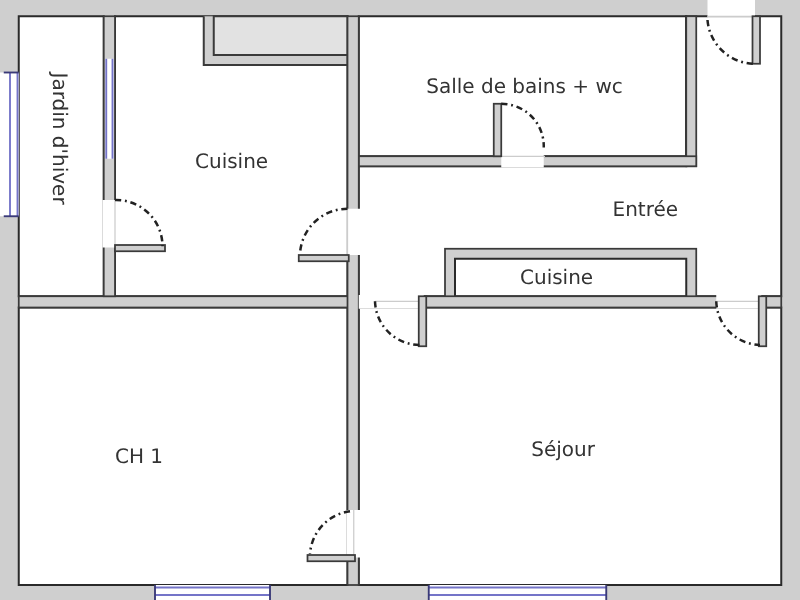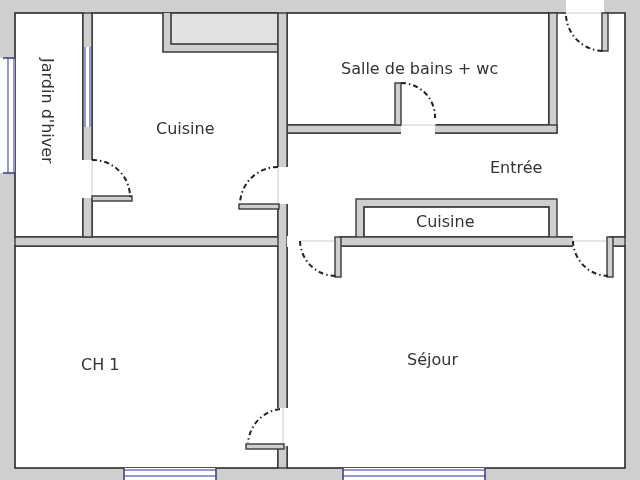--- a/index.html
+++ b/index.html
@@ -114,15 +114,15 @@
       <line class="win-tick" x1="343" y1="468" x2="343" y2="480"></line>
       <line class="win-tick" x1="485" y1="468" x2="485" y2="480"></line>
     </g>
   </svg>
 
   <span class="label vertical" style="left:55px; top:58px;">Jardin d'hiver</span>
   <span class="label" style="left:156px; top:121px;">Cuisine</span>
   <span class="label" style="left:341px; top:61px;">Salle de bains + wc</span>
   <span class="label" style="left:490px; top:160px;">Entrée</span>
   <span class="label" style="left:416px; top:214px;">Cuisine</span>
-  <span class="label" style="left:81px; top:357px;">CH 1</span>
-  <span class="label" style="left:407px; top:352px;">Séjour</span>
+  <span class="label" style="left:92px; top:357px;">CH 1</span>
+  <span class="label" style="left:425px; top:352px;">Séjour</span>
 </div>
 
 </body></html>

